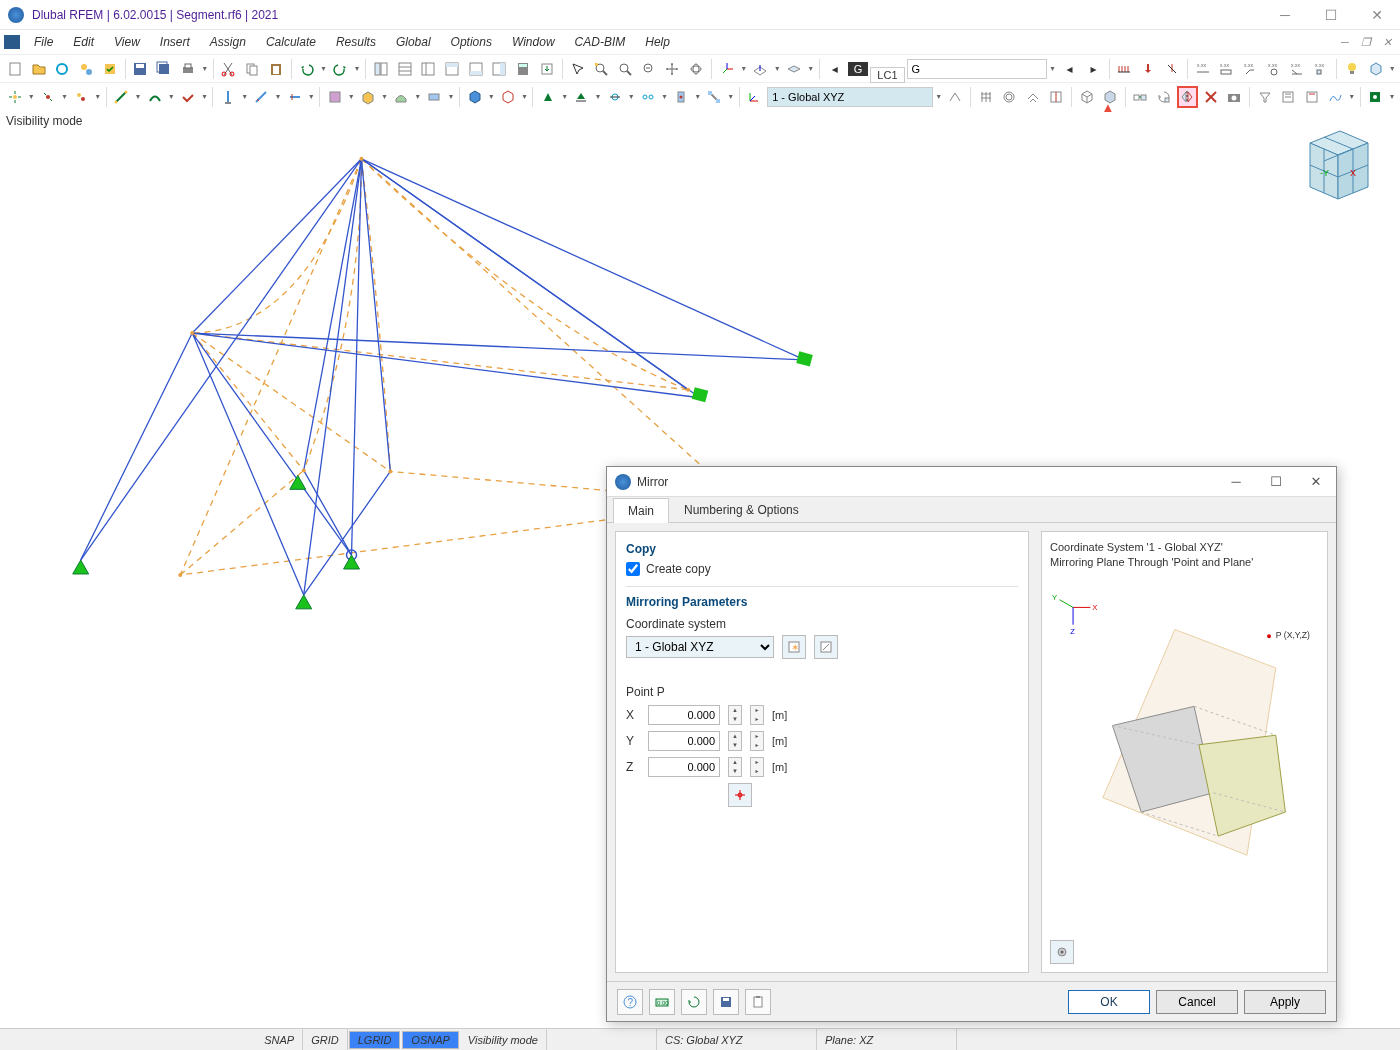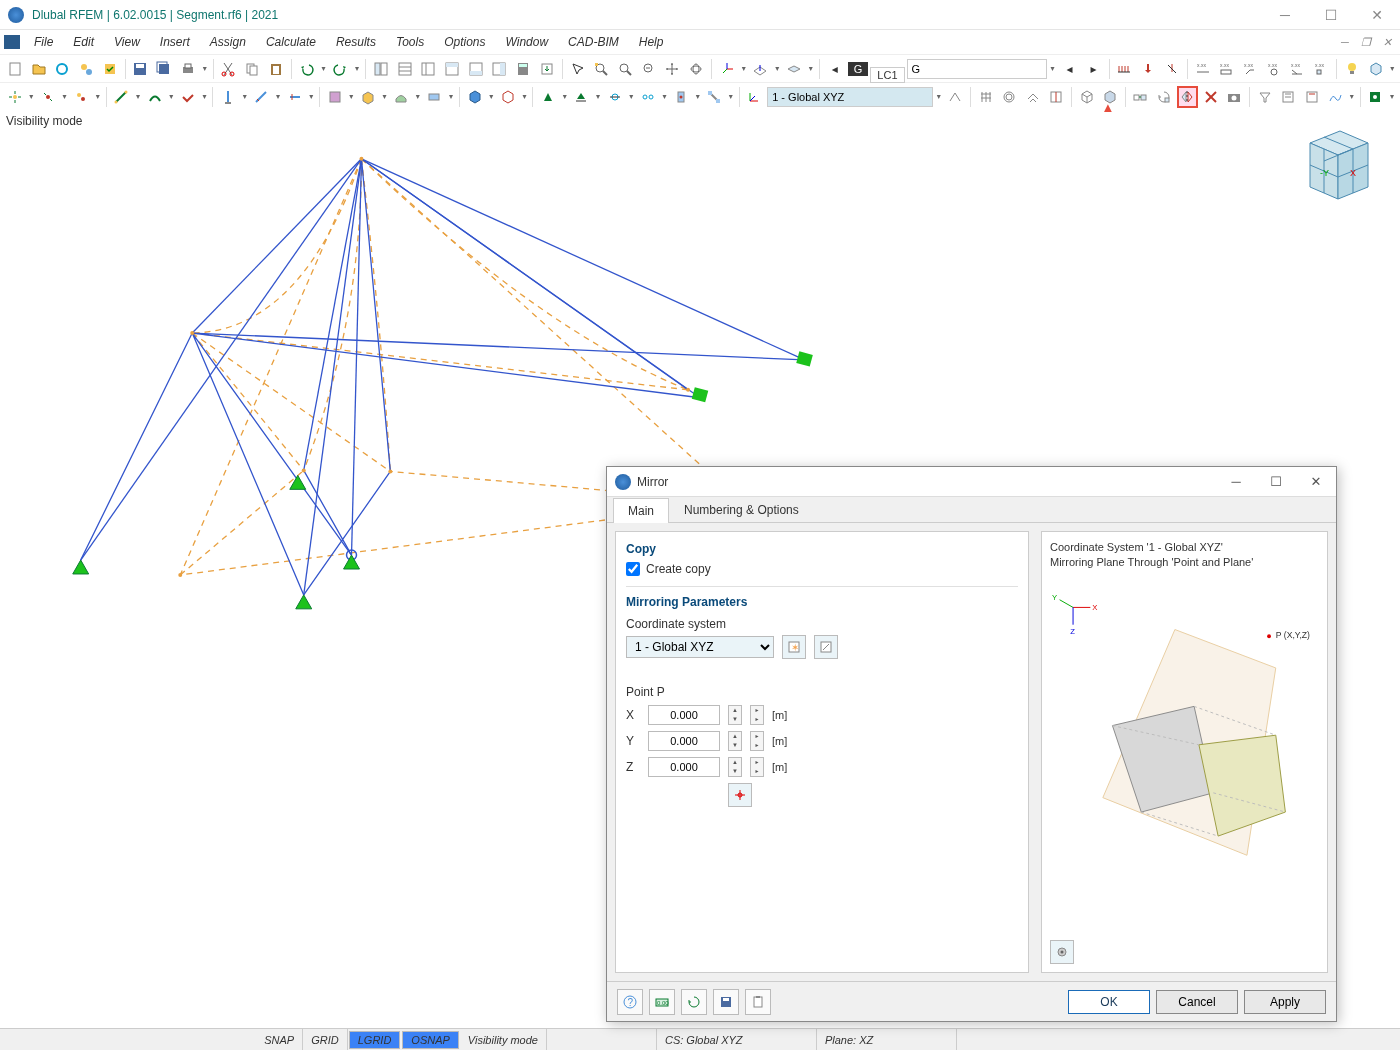--- a/index.html
+++ b/index.html
@@ -1,21 +1,21 @@
 <!DOCTYPE html>
 <html><head>
 <meta charset="utf-8">
 <style>
 * { box-sizing: border-box; margin: 0; padding: 0; font-family: "Segoe UI", Tahoma, sans-serif; }
 body { background: #fff; width: 1400px; height: 1050px; overflow: hidden; position: relative; font-size: 12px; color: #333; }
 
 
 .titlebar { height: 30px; background: #fff; border-bottom: 1px solid #e5e5e5; display: flex; align-items: center; padding: 0 8px; position: relative; }
 .titlebar .logo { width: 16px; height: 16px; background: radial-gradient(circle,#4a90d9,#1e5a9c); border-radius: 50%; margin-right: 8px; }
-.titlebar .title { color: #0f766e; font-size: 12px; }
+.titlebar .title { color: #4c1d95; font-size: 12px; }
 .window-controls { position: absolute; right: 0; top: 0; display: flex; }
 .window-controls div { width: 46px; height: 30px; display: flex; align-items: center; justify-content: center; color: #888; font-size: 14px; }
 
 
 .menubar { height: 24px; background: #fff; display: flex; align-items: center; padding: 0 4px; position: relative; font-style: italic; }
 .menubar .mitem { padding: 3px 10px; font-size: 12px; color: #333; }
 .menubar .logo2 { width: 16px; height: 14px; background: #2a5a8a; margin-right: 4px; }
 .menubar .right-ctrls { position: absolute; right: 4px; display: flex; gap: 4px; color: #888; }
 .menubar .right-ctrls span { padding: 2px 4px; font-size: 11px; }
 
@@ -55,21 +55,21 @@
 .tab.active { background: #fff; border-color: #ccc; position: relative; top: 1px; }
 .dlg-body { flex: 1; display: flex; gap: 12px; padding: 8px; }
 .panel-left { width: 414px; background: #fff; border: 1px solid #ccc; padding: 10px; display: flex; flex-direction: column; gap: 10px; }
 .panel-right { flex: 1; background: #fff; border: 1px solid #ccc; padding: 8px; position: relative; }
 .section-title { color: #0a4a7a; font-weight: 600; font-size: 12px; }
 .chk { display: flex; align-items: center; gap: 6px; font-size: 12px; margin-top: 6px; }
 .chk input { width: 14px; height: 14px; }
 .lbl { font-size: 12px; color: #333; }
 .combo { height: 22px; border: 1px solid #bbb; background: #eaf4f8; font-size: 12px; padding: 0 4px; width: 148px; }
 .row { display: flex; align-items: center; gap: 8px; }
-.num-input { width: 72px; height: 20px; border: 1px solid #bbb; text-align: center; padding: 0 4px; font-size: 11px; background: #fff; }
+.num-input { width: 72px; height: 20px; border: 1px solid #bbb; text-align: right; padding: 0 4px; font-size: 11px; background: #fff; }
 .spinner { width: 14px; height: 20px; border: 1px solid #bbb; display: flex; flex-direction: column; }
 .spinner div { flex: 1; font-size: 6px; text-align: center; line-height: 8px; color: #555; background: #f5f5f5; }
 .unit { font-size: 11px; color: #333; }
 .small-btn { width: 24px; height: 24px; border: 1px solid #bbb; background: #eaf4f8; display: flex; align-items: center; justify-content: center; }
 .dlg-footer { height: 40px; border-top: 1px solid #ccc; display: flex; align-items: center; padding: 0 10px; gap: 6px; }
 .footer-btn { width: 26px; height: 26px; border: 1px solid #bbb; background: #fafafa; display: flex; align-items: center; justify-content: center; }
 .push-btn { width: 82px; height: 24px; border: 1px solid #888; background: #e8e8e8; font-size: 12px; }
 .push-btn.primary { background: #fff; border: 1px solid #1a6bb8; color: #1a3a5a; }
 .spacer { flex: 1; }
 .preview-label { font-size: 11px; color: #333; line-height: 1.35; }
@@ -89,21 +89,21 @@
 
 <div class="menubar">
   <div class="logo2"></div>
   <div class="mitem">File</div>
   <div class="mitem">Edit</div>
   <div class="mitem">View</div>
   <div class="mitem">Insert</div>
   <div class="mitem">Assign</div>
   <div class="mitem">Calculate</div>
   <div class="mitem">Results</div>
-  <div class="mitem">Tools</div>
+  <div class="mitem">Global</div>
   <div class="mitem">Options</div>
   <div class="mitem">Window</div>
   <div class="mitem">CAD-BIM</div>
   <div class="mitem">Help</div>
   <div class="right-ctrls">
     <span>─</span>
     <span>❐</span>
     <span>✕</span>
   </div>
 </div>

